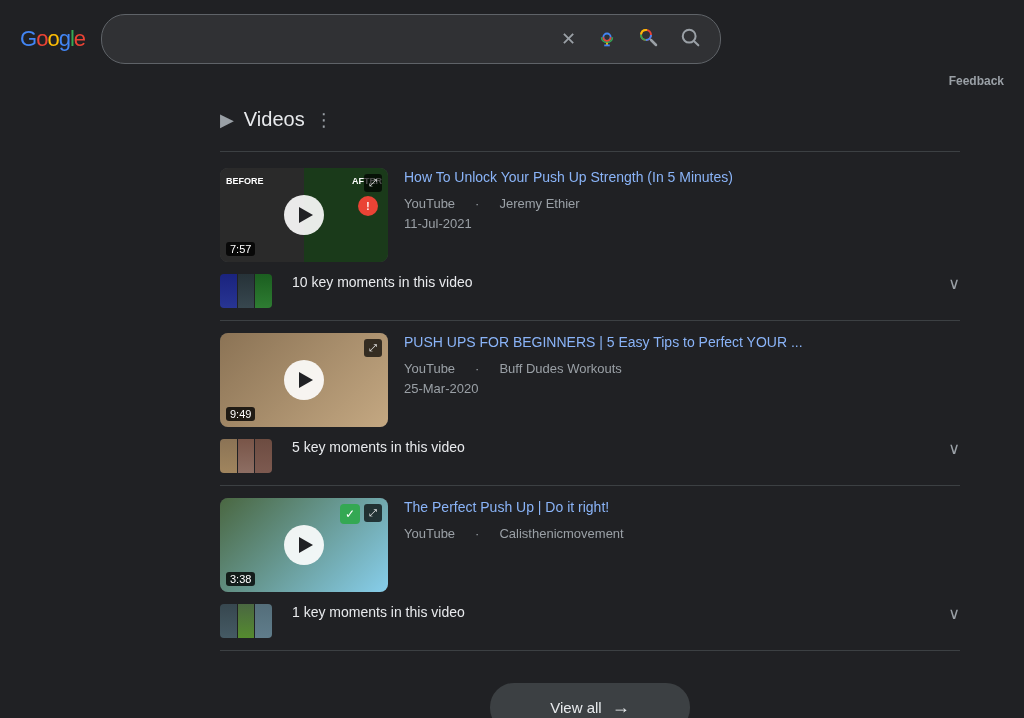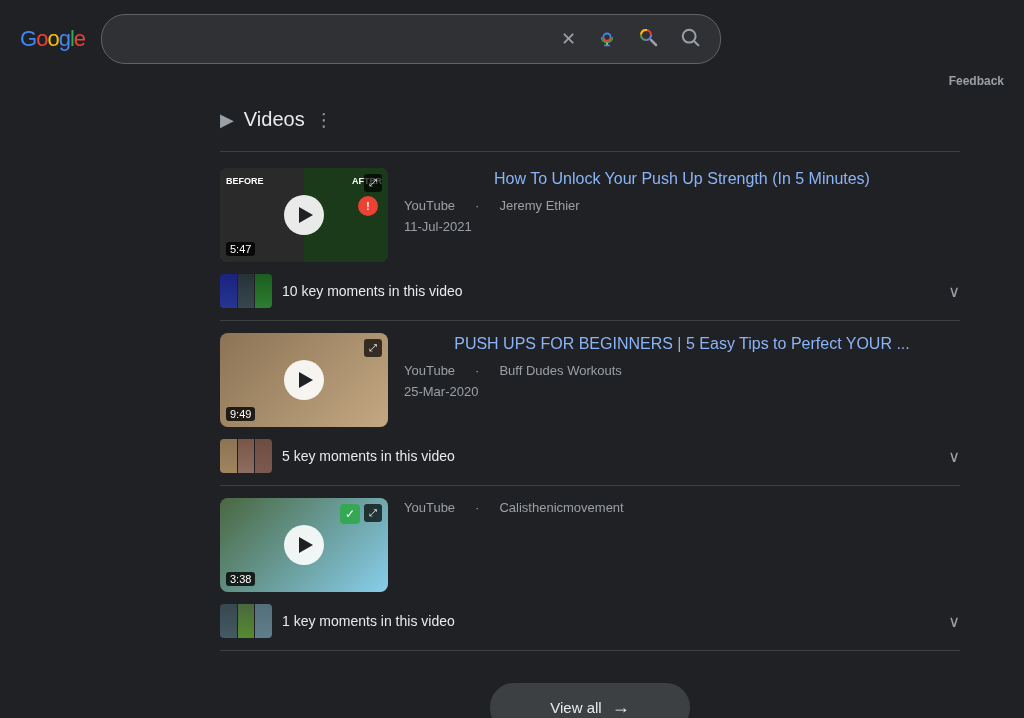--- a/index.html
+++ b/index.html
@@ -279,46 +279,45 @@
       font-size: 12px;
       color: white;
     }
 
     .video-info {
       flex: 1;
     }
 
     .video-title {
       color: #8ab4f8;
-      font-size: 16px;
+      font-size: 14px;
       text-decoration: none;
       line-height: 1.4;
       display: block;
       margin-bottom: 6px;
       cursor: pointer;
-      text-align: center;
     }
 
     .video-meta {
       color: #9aa0a6;
       font-size: 13px;
       line-height: 1.6;
     }
 
     .video-source {
       display: flex;
       align-items: flex-end;
       gap: 20px;
     }
 
     
     .key-moments-row {
       display: flex;
-      align-items: center;
-      gap: 10px;
+      align-items: flex-start;
+      gap: 20px;
       padding: 4px 0 12px 0;
       border-bottom: 1px solid #3c4043;
       margin-bottom: 12px;
     }
 
     .moments-preview {
       width: 52px;
       height: 34px;
       border-radius: 4px;
       flex-shrink: 0;
@@ -472,21 +471,21 @@
 
   <div class="video-result">
     <div class="video-main-row">
       <div class="thumbnail-container">
         <div class="thumbnail-placeholder thumb1">
           <div class="play-btn">
             <div class="play-triangle"></div>
           </div>
           <div class="red-badge">!</div>
         </div>
-        <div class="duration-badge">5:47</div>
+        <div class="duration-badge">7:57</div>
         <div class="expand-icon-thumb">⤢</div>
       </div>
       <div class="video-info">
         <a class="video-title">How To Unlock Your Push Up Strength (In 5 Minutes)</a>
         <div class="video-meta">
           <div class="video-source">
             <span>YouTube</span>
             <span>·</span>
             <span>Jeremy Ethier</span>
           </div>
@@ -545,20 +544,21 @@
         <div class="thumbnail-placeholder thumb3">
           <div class="play-btn">
             <div class="play-triangle"></div>
           </div>
           <div class="green-check">✓</div>
         </div>
         <div class="duration-badge">3:38</div>
         <div class="expand-icon-thumb">⤢</div>
       </div>
       <div class="video-info">
+        <a class="video-title">The Perfect Push Up | Do it right!</a>
         <div class="video-meta">
           <div class="video-source">
             <span>YouTube</span>
             <span>·</span>
             <span>Calisthenicmovement</span>
           </div>
         </div>
       </div>
     </div>
     <div class="key-moments-row">

